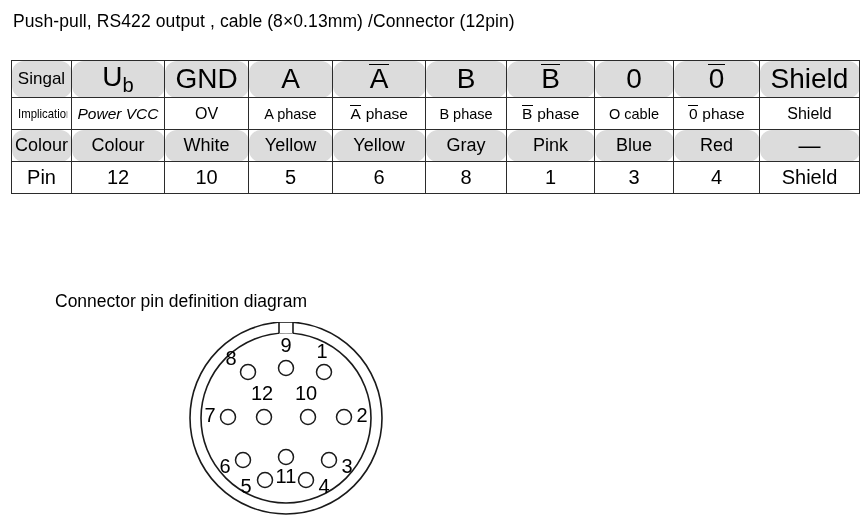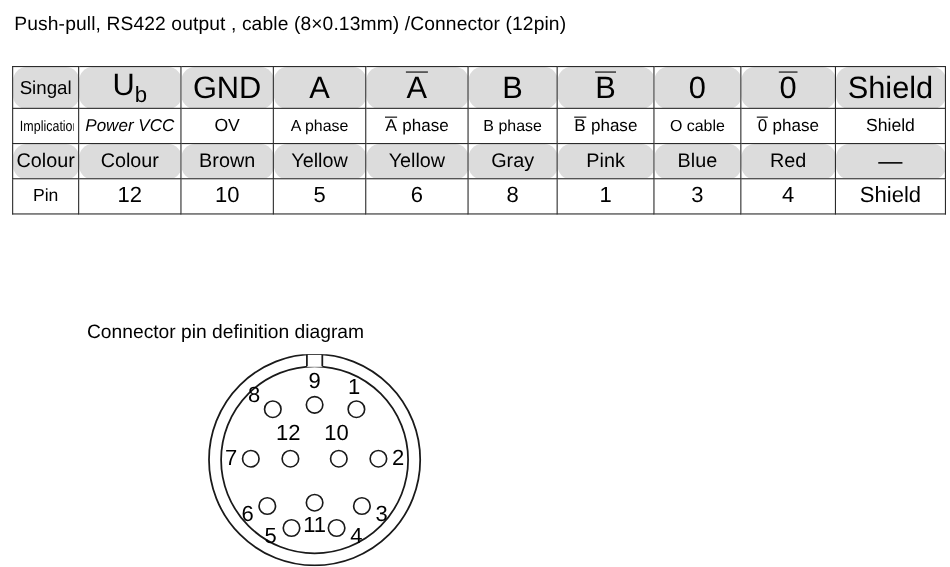--- a/index.html
+++ b/index.html
@@ -49,21 +49,21 @@
 
   #signal-table tr.row-signal td      { height: 32px; font-size: 28px; }
   #signal-table tr.row-implication td { height: 31px; font-size: 15px; }
   #signal-table tr.row-colour td      { height: 31px; font-size: 18px; margin-left: 21px; }
   #signal-table tr.row-pin td         { height: 31px; font-size: 20px; }
 
   
   #signal-table tr.row-signal td.c0      { font-size: 17px; }
   #signal-table tr.row-implication td.c0 { font-size: 13.5px; transform: scaleX(0.84); }
   #signal-table tr.row-colour td.c0      { font-size: 18px; }
-  #signal-table tr.row-pin td.c0         { font-size: 16px; margin-top: 44px; }
+  #signal-table tr.row-pin td.c0         { font-size: 20px; margin-top: 44px; }
 
   
   #signal-table tr.row-implication td.c1 { font-size: 15.5px; font-style: italic; }
   #signal-table tr.row-implication td.c2 { font-size: 16px; }
   #signal-table tr.row-implication td.c3,
   #signal-table tr.row-implication td.c5,
   #signal-table tr.row-implication td.c7 { font-size: 14.5px; }
   #signal-table tr.row-implication td.c4,
   #signal-table tr.row-implication td.c6,
   #signal-table tr.row-implication td.c8 { font-size: 15.5px; }
@@ -84,21 +84,20 @@
     vertical-align: -0.32em;
   }
 
   
   #connector-caption {
     position: absolute;
     left: 55px;
     top: 291px;
     font-size: 17.5px;
     white-space: nowrap;
-    margin-left: 24px;
   }
   #connector-diagram {
     position: absolute;
     left: 186px;
     top: 322px;
     width: 200px;
     height: 193px;
   }
 </style>
 </head>
@@ -140,21 +139,21 @@
         <td class="c4"><span class="ovl">A</span> phase</td>
         <td class="c5">B phase</td>
         <td class="c6"><span class="ovl">B</span> phase</td>
         <td class="c7">O cable</td>
         <td class="c8"><span class="ovl">0</span> phase</td>
         <td class="c9">Shield</td>
       </tr>
       <tr class="shaded row-colour">
         <td class="c0">Colour</td>
         <td class="c1">Colour</td>
-        <td class="c2">Brown</td>
+        <td class="c2">White</td>
         <td class="c3">Yellow</td>
         <td class="c4">Yellow</td>
         <td class="c5">Gray</td>
         <td class="c6">Pink</td>
         <td class="c7">Blue</td>
         <td class="c8">Red</td>
         <td class="c9">—</td>
       </tr>
       <tr class="plain row-pin">
         <td class="c0">Pin</td>

